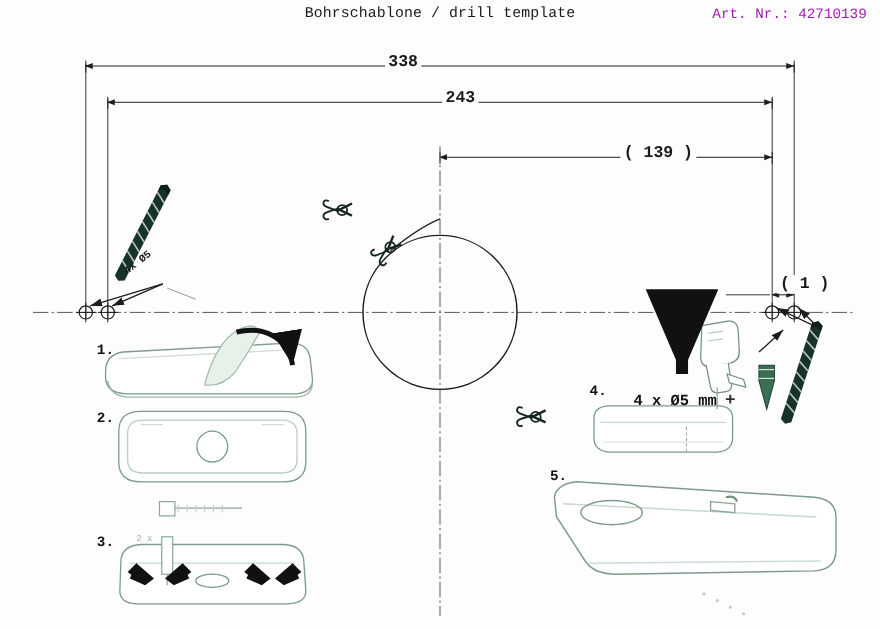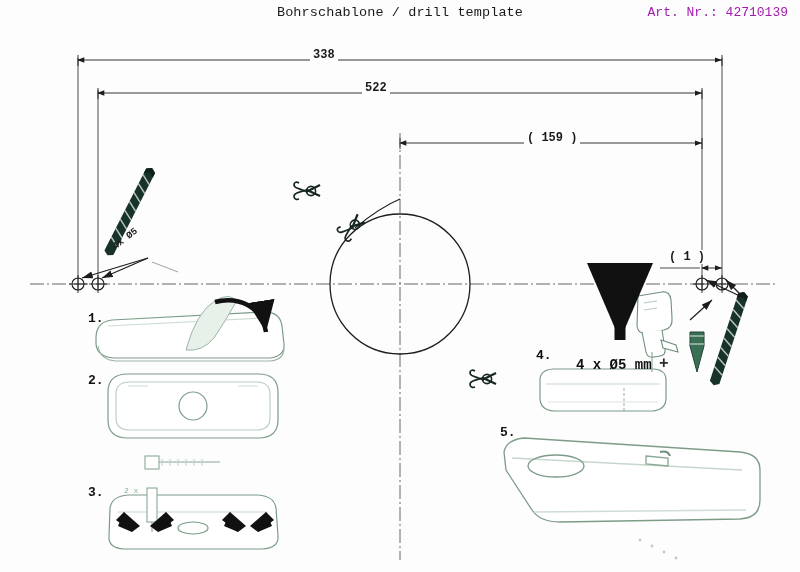--- a/index.html
+++ b/index.html
@@ -30,26 +30,27 @@
     letter-spacing: 0.1px;
   }
   .hdr-art {
     position: absolute;
     right: 12px; top: 5px;
     font-size: 13px;
     color: #a21caf;
   }
   .dim-label {
     position: absolute;
-    font-size: 12px;
+    font-size: 15px;
     font-weight: bold;
     color: #1a1a1a;
     background: #fdfdfd;
     padding: 0 3px;
     white-space: nowrap;
+    margin-left: 40px;
   }
   .step-num {
     position: absolute;
     font-size: 13px;
     font-weight: bold;
     color: #111;
   }
   .callout {
     position: absolute;
     font-size: 14px;
@@ -266,22 +267,22 @@
     </g>
     <g fill="#b9ccc1">
       <circle cx="640" cy="540" r="1.4"></circle>
       <circle cx="652" cy="546" r="1.4"></circle>
       <circle cx="664" cy="552" r="1.4"></circle>
       <circle cx="676" cy="558" r="1.4"></circle>
     </g>
   </svg>
 
   <div class="dim-label" style="left:310px; top:48px;">338</div>
-  <div class="dim-label" style="left:362px; top:81px;">522</div>
-  <div class="dim-label" style="left:524px; top:131px;">( 159 )</div>
+  <div class="dim-label" style="left:362px; top:81px;">243</div>
+  <div class="dim-label" style="left:524px; top:131px;">( 139 )</div>
   <div class="dim-label" style="left:666px; top:250px;">( 1 )</div>
 
   <div class="diag-label" style="left:114px; top:242px; transform:rotate(-38deg);">4x Ø5</div>
 
   <div class="callout" style="left:576px; top:357px;">4 x Ø5 mm</div>
   <div class="plus-sym" style="left:659px; top:355px;">+</div>
 
   <div class="callout-small" style="left:124px; top:486px;">2 x</div>
 
   <div class="step-num" style="left:88px; top:311px;">1.</div>

